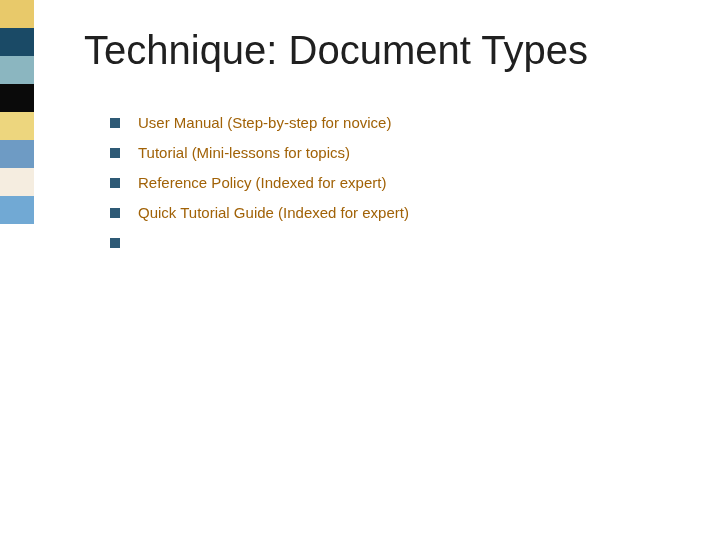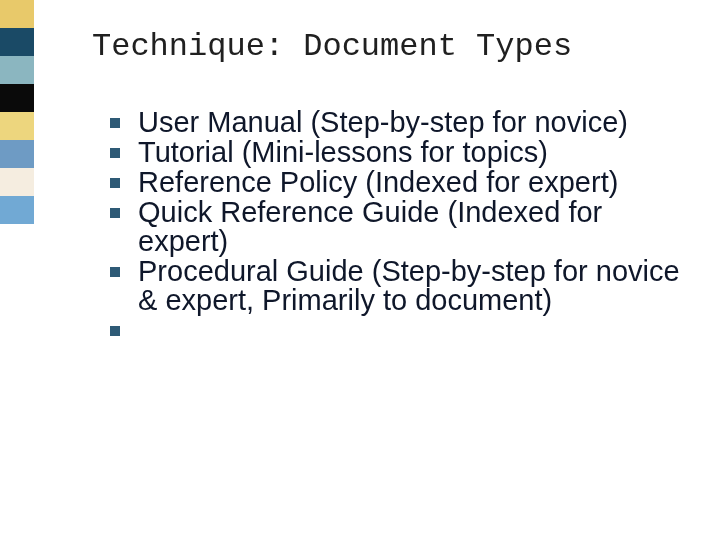--- a/index.html
+++ b/index.html
@@ -18,37 +18,37 @@
     top: 0;
     display: flex;
     flex-direction: column;
   }
   .sidebar .block {
     width: 34px;
     height: 28px;
   }
   .title {
     position: absolute;
-    left: 92px;
+    left: 84px;
     top: 28px;
-    font-family: Liberation Mono, monospace;
-    font-size: 32px;
+    font-family: Liberation Sans, sans-serif;
+    font-size: 40px;
     color: #202020;
     white-space: nowrap;
   }
   .content {
     position: absolute;
     left: 110px;
     top: 108px;
     right: 30px;
   }
   .item {
     position: relative;
-    color: #0f172a;
-    font-size: 29px;
+    color: #a16207;
+    font-size: 15px;
     line-height: 29px;
     padding-left: 28px;
     margin-bottom: 1px;
   }
   .bullet {
     position: absolute;
     left: 0;
     top: 10px;
     width: 10px;
     height: 10px;
@@ -79,22 +79,18 @@
   <div class="item">
     <span class="bullet"></span>
     <span>Tutorial (Mini-lessons for topics)</span>
   </div>
   <div class="item">
     <span class="bullet"></span>
     <span>Reference Policy (Indexed for expert)</span>
   </div>
   <div class="item">
     <span class="bullet"></span>
-    <span>Quick Reference Guide (Indexed for expert)</span>
-  </div>
-  <div class="item">
-    <span class="bullet"></span>
-    <span>Procedural Guide (Step-by-step for novice &amp; expert, Primarily to document)</span>
+    <span>Quick Tutorial Guide (Indexed for expert)</span>
   </div>
   <div class="item">
     <span class="bullet"></span>
   </div>
 </div>
 
 </body></html>

